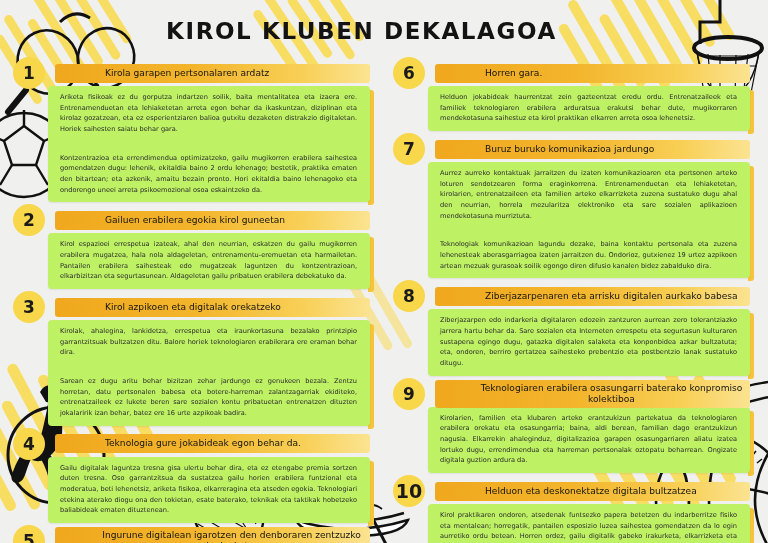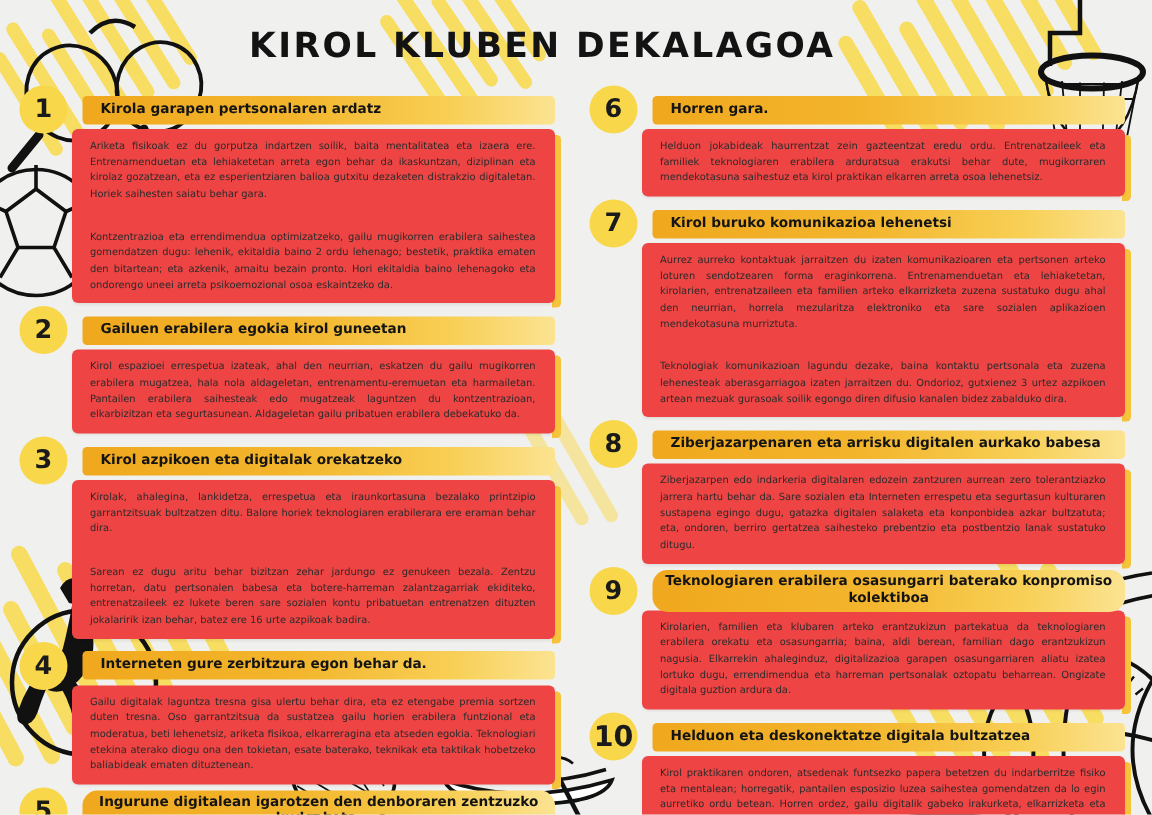--- a/index.html
+++ b/index.html
@@ -96,35 +96,35 @@
     position: relative;
     z-index: 1;
   }
   .head-bar.two-line {
     height: 28px;
     flex-direction: column;
     justify-content: center;
     align-items: center;
     padding-left: 0;
     text-align: center;
-    border-radius: 10px;
   }
   .head-title {
     font-size: 9.1px;
-    font-weight: bold;
+    font-weight: normal;
     color: #141414;
     line-height: 1.18;
     white-space: nowrap;
+    margin-left: 38px;
   }
   .head-bar.two-line .head-title { white-space: normal; }
 
   .card {
     margin-top: 2px;
     margin-left: 4px;
-    background: #ef4444;
+    background: #bef264;
     border-radius: 4px;
     padding: 6px 13px 7px 12px;
     position: relative;
     box-shadow: 0 1px 2px rgba(0,0,0,0.07);
   }
   .card::after {
     content: "";
     position: absolute;
     right: -4px;
     top: 4px;
@@ -332,21 +332,21 @@
       <div class="card">
         <p>Kirolak, ahalegina, lankidetza, errespetua eta iraunkortasuna bezalako printzipio garrantzitsuak bultzatzen ditu. Balore horiek teknologiaren erabilerara ere eraman behar dira.</p>
         <p>Sarean ez dugu aritu behar bizitzan zehar jardungo ez genukeen bezala. Zentzu horretan, datu pertsonalen babesa eta botere-harreman zalantzagarriak ekiditeko, entrenatzaileek ez lukete beren sare sozialen kontu pribatuetan entrenatzen dituzten jokalaririk izan behar, batez ere 16 urte azpikoak badira.</p>
       </div>
     </div>
 
     <div class="item">
       <div class="item-head">
         <div class="num-badge">4</div>
         <div class="head-bar">
-          <span class="head-title">Interneten gure zerbitzura egon behar da.</span>
+          <span class="head-title">Teknologia gure jokabideak egon behar da.</span>
         </div>
       </div>
       <div class="card">
         <p>Gailu digitalak laguntza tresna gisa ulertu behar dira, eta ez etengabe premia sortzen duten tresna. Oso garrantzitsua da sustatzea gailu horien erabilera funtzional eta moderatua, beti lehenetsiz, ariketa fisikoa, elkarreragina eta atseden egokia. Teknologiari etekina aterako diogu ona den tokietan, esate baterako, teknikak eta taktikak hobetzeko baliabideak ematen dituztenean.</p>
       </div>
     </div>
 
     <div class="item">
       <div class="item-head">
         <div class="num-badge">5</div>
@@ -372,26 +372,26 @@
       </div>
       <div class="card">
         <p>Helduon jokabideak haurrentzat zein gazteentzat eredu ordu. Entrenatzaileek eta familiek teknologiaren erabilera arduratsua erakutsi behar dute, mugikorraren mendekotasuna saihestuz eta kirol praktikan elkarren arreta osoa lehenetsiz.</p>
       </div>
     </div>
 
     <div class="item">
       <div class="item-head">
         <div class="num-badge">7</div>
         <div class="head-bar">
-          <span class="head-title">Kirol buruko komunikazioa lehenetsi</span>
+          <span class="head-title">Buruz buruko komunikazioa jardungo</span>
         </div>
       </div>
       <div class="card">
         <p>Aurrez aurreko kontaktuak jarraitzen du izaten komunikazioaren eta pertsonen arteko loturen sendotzearen forma eraginkorrena. Entrenamenduetan eta lehiaketetan, kirolarien, entrenatzaileen eta familien arteko elkarrizketa zuzena sustatuko dugu ahal den neurrian, horrela mezularitza elektroniko eta sare sozialen aplikazioen mendekotasuna murriztuta.</p>
-        <p>Teknologiak komunikazioan lagundu dezake, baina kontaktu pertsonala eta zuzena lehenesteak aberasgarriagoa izaten jarraitzen du. Ondorioz, gutxienez 3 urtez azpikoen artean mezuak gurasoak soilik egongo diren difusio kanalen bidez zabalduko dira.</p>
+        <p>Teknologiak komunikazioan lagundu dezake, baina kontaktu pertsonala eta zuzena lehenesteak aberasgarriagoa izaten jarraitzen du. Ondorioz, gutxienez 19 urtez azpikoen artean mezuak gurasoak soilik egongo diren difusio kanalen bidez zabalduko dira.</p>
       </div>
     </div>
 
     <div class="item">
       <div class="item-head">
         <div class="num-badge">8</div>
         <div class="head-bar">
           <span class="head-title">Ziberjazarpenaren eta arrisku digitalen aurkako babesa</span>
         </div>
       </div>

